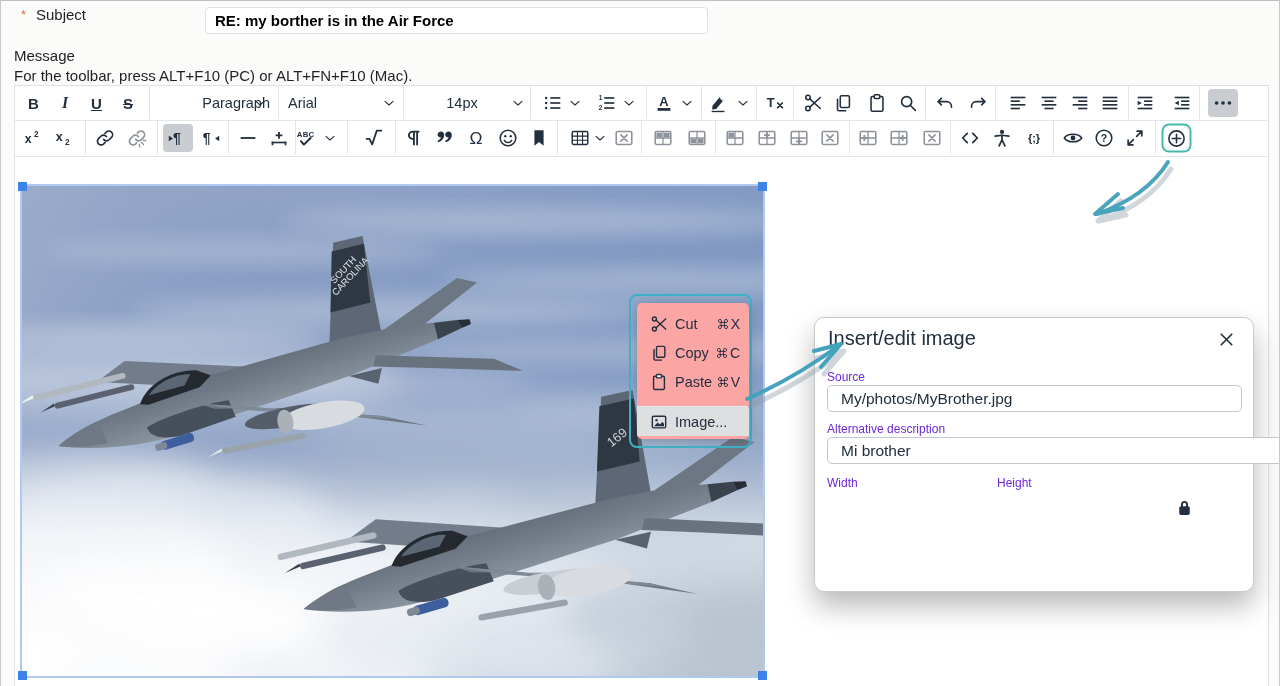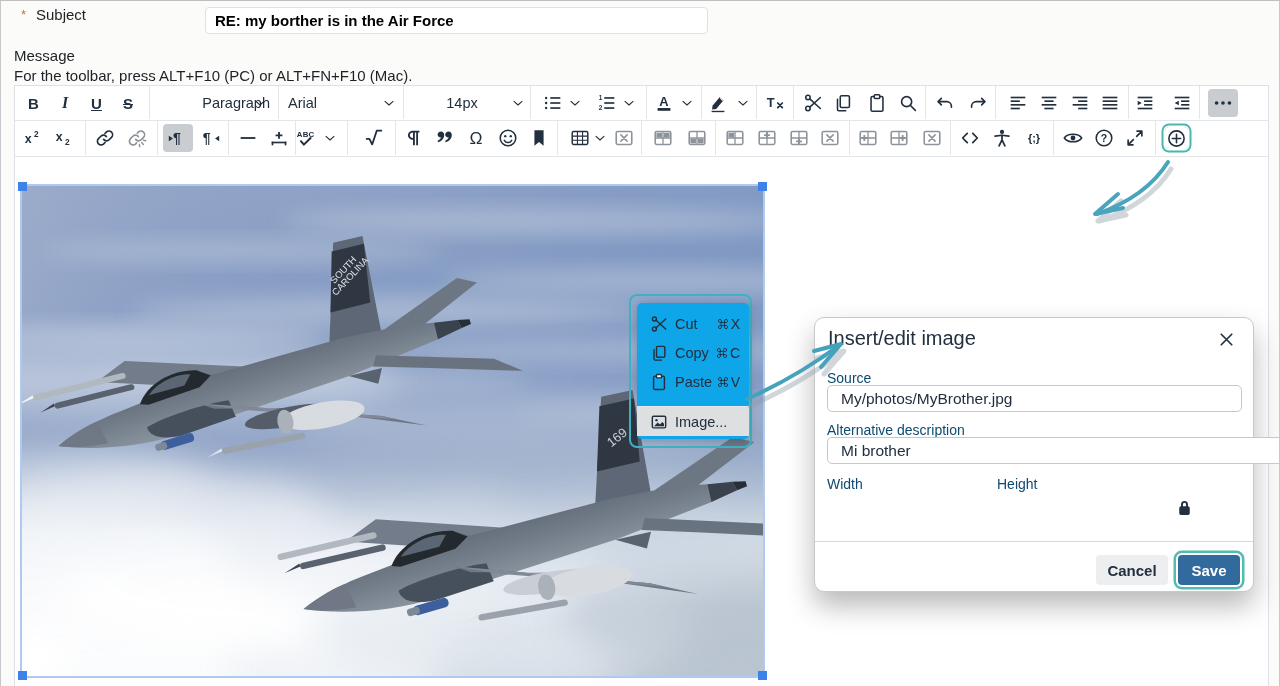--- a/index.html
+++ b/index.html
@@ -13,30 +13,30 @@
 .editor { position:absolute; left:14px; top:85px; width:1255px; height:601px; background:#fff; border:1px solid #dde0e4; border-bottom:none; }
 .tbdiv1 { position:absolute; left:15px; top:120px; width:1253px; height:1px; background:#e3e6e8; }
 .tbdiv2 { position:absolute; left:15px; top:156px; width:1253px; height:1px; background:#e3e6e8; }
 .tb { position:absolute; height:28px; display:flex; align-items:center; justify-content:center; }
 .tb.r1 { top:89px; }
 .tb.r2 { top:124px; }
 .vsep { position:absolute; width:1px; background:#e3e6e8; }
 .photo { position:absolute; left:22px; top:186px; width:741px; height:490px; outline:2px solid #b0c9f1; }
 .handle { position:absolute; width:9px; height:9px; background:#3c82e8; z-index:5; }
 .menu-ring { position:absolute; left:629px; top:294px; width:123px; height:154px; border:2.5px solid #3eb2c4; border-radius:8px; z-index:9; }
-.menu { position:absolute; left:637px; top:303px; width:112px; height:136px; background:#0ea5e9; border-radius:5px; box-shadow:0 2px 8px rgba(0,0,0,0.18); z-index:10; padding-top:6px; }
+.menu { position:absolute; left:637px; top:303px; width:112px; height:136px; background:#fca5a5; border-radius:5px; box-shadow:0 2px 8px rgba(0,0,0,0.18); z-index:10; padding-top:6px; }
 .mitem { height:29px; display:flex; align-items:center; padding:0 9px 0 12px; }
 .mlabel { font-size:14.5px; color:#222f3e; margin-left:6px; flex:1; }
 .mkey { font-size:14px; color:#222f3e; display:flex; align-items:center; }
 .msep { height:11px; border-bottom:1px solid #e6e8ea; }
 .dialog { position:absolute; left:814px; top:317px; width:440px; height:275px; background:#fff; border-radius:10px; border:1px solid #c9c9c9; box-shadow:0 14px 28px rgba(0,0,0,0.28); z-index:20; }
 .dtitle { position:absolute; left:0; top:0; width:100%; height:50px; padding:9px 16px 0 13px; font-size:20px; color:#222f3e; }
 .dclose { position:absolute; right:16px; top:11px; }
 .dbody { position:absolute; inset:0; }
-.dlabel { position:absolute; left:12px; font-size:14px; color:#0c4a6e; }
+.dlabel { position:absolute; left:12px; font-size:12px; color:#6d28d9; }
 .dinput { position:absolute; height:27px; background:#fff; border:1px solid #c2c8ce; border-radius:5px; display:flex; align-items:center; padding-left:13px; font-size:15.5px; color:#222f3e; }
 .dinput.focus { border:2px solid #4897e8; padding-left:12px; }
 .caret { width:1.5px; height:18px; background:#222; margin-left:1px; }
 .dfoot { position:absolute; left:0; bottom:0; width:100%; height:50px; border-top:1px solid #d6d9dc; border-radius:0 0 10px 10px; }
 .btn-cancel { position:absolute; right:85px; top:13px; width:72px; height:30px; background:#eceef0; border-radius:4px; display:flex; align-items:center; justify-content:center; font-size:15px; font-weight:bold; color:#222f3e; }
 .btn-save { position:absolute; right:13px; top:13px; width:62px; height:30px; background:#336a9e; border-radius:4px; display:flex; align-items:center; justify-content:center; font-size:15px; font-weight:bold; color:#fff; box-shadow:0 0 0 2px #fff, 0 0 0 4.5px #52bcae; }
 </style></head>
 <body>
 <div class="pageborder"></div>
 <span class="ast">*</span>
@@ -684,16 +684,12 @@
     <div class="dlabel" style="top:104px">Alternative description</div>
     <div class="dinput" style="top:119px;left:12px;width:466px">
         <span>Mi brother</span>
       </div>
     <div class="dlabel" style="top:158px;left:12px">Width</div>
     <div class="dlabel" style="top:158px;left:182px">Height</div>
     <svg width="21" height="21" viewBox="0 0 24 24" style="position:absolute;top:179px;left:359px">
         <path d="M8 10.5 V8.5 a4 4 0 0 1 8 0 V10.5 a2 2 0 0 1 2 2 v6 a2 2 0 0 1-2 2 H8 a2 2 0 0 1-2-2 v-6 a2 2 0 0 1 2-2 z M10.2 10.5 h3.6 V8.5 a1.8 1.8 0 0 0-3.6 0 z" fill="#222f3e"></path>
       </svg>
   </div>
-  <div class="dfoot">
-    <div class="btn-cancel">Cancel</div>
-    <div class="btn-save">Save</div>
-  </div>
 </div>
 </body></html>

